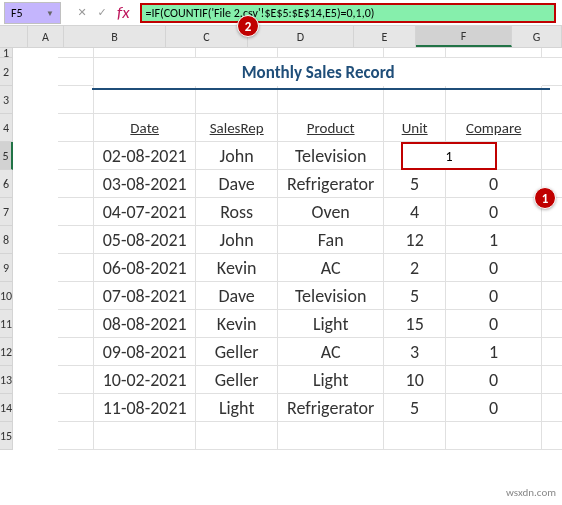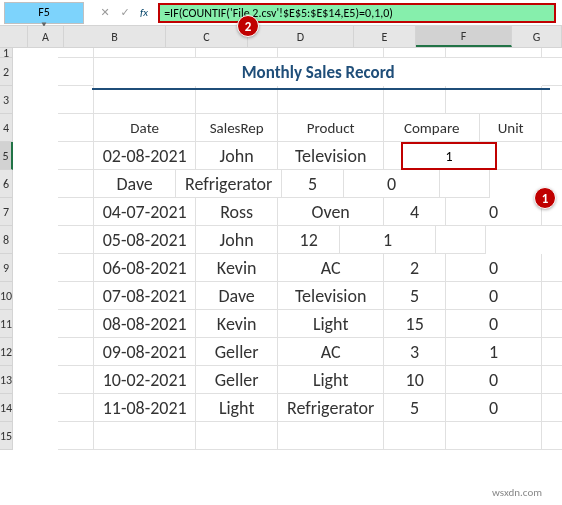--- a/index.html
+++ b/index.html
@@ -1,23 +1,23 @@
 <!DOCTYPE html>
 <html><head>
   <meta charset="utf-8">
   <style>
     * { box-sizing: border-box; margin: 0; padding: 0; }
     body { font-family: Calibri, Arial, sans-serif; font-size: 14px; background: #fff; width: 562px; height: 505px; overflow: hidden; position: relative; }
     
     .formula-bar { display: flex; align-items: center; height: 26px; border-bottom: 1px solid #d4d4d4; background: #fff; }
-    .name-box { width: 80px; height: 22px; border: 1px solid #c0c0c0; margin: 2px 4px; padding: 2px 6px; font-size: 12px; display: flex; align-items: center; justify-content: space-between; background: #7dd3fc; flex-direction: column; }
+    .name-box { width: 57px; height: 22px; border: 1px solid #c0c0c0; margin: 2px 4px; padding: 2px 6px; font-size: 12px; display: flex; align-items: center; justify-content: space-between; background: #c4b5fd; }
     .name-box-arrow { font-size: 8px; color: #666; }
     .fx-controls { display: flex; align-items: center; gap: 2px; padding: 0 8px; }
     .fx-btn { width: 18px; height: 18px; display: flex; align-items: center; justify-content: center; font-size: 11px; color: #999; }
-    .fx-label { font-style: italic; font-size: 11px; color: #0c4a6e; margin-left: 4px; }
+    .fx-label { font-style: italic; font-size: 17px; color: #be185d; margin-left: 4px; }
     .formula-input { flex: 1; height: 20px; border: 2px solid #c00000; margin: 2px 6px 2px 2px; padding: 1px 4px; font-size: 12px; display: flex; align-items: center; background: #86efac; }
     
     .grid-area { position: relative; }
     .col-headers { display: flex; height: 22px; background: #e6e6e6; border-bottom: 1px solid #d4d4d4; }
     .corner { width: 28px; border-right: 1px solid #d4d4d4; background: #e6e6e6; }
     .col-header { text-align: center; font-size: 12px; color: #333; border-right: 1px solid #d4d4d4; display: flex; align-items: center; justify-content: center; background: #e6e6e6; }
     .col-header.selected { background: #d2d2d2; border-bottom: 2px solid #217346; }
     
     .grid-body { display: flex; }
     .row-headers { width: 28px; }
@@ -26,28 +26,28 @@
     .row-header.short { height: 10px; }
     
     .cells { flex: 1; position: relative; padding-left: 45px; }
     .row { display: flex; height: 28px; }
     .row.short { height: 10px; }
     .cell { border-right: 1px solid #e0e0e0; border-bottom: 1px solid #e0e0e0; display: flex; align-items: center; justify-content: center; font-size: 14px; padding: 0 4px; overflow: hidden; white-space: nowrap; }
     
     .title-cell { font-size: 17px; font-weight: bold; color: #1f4e79; justify-content: center; }
     .title-underline { position: absolute; top: 30px; left: 34px; width: 458px; height: 2px; background: #1f4e79; }
     
-    .hdr { font-weight: normal; color: #333; font-size: 15px; }
+    .hdr { font-weight: normal; color: #333; font-size: 15px; text-decoration: underline; }
     .data-cell { font-size: 18px; color: #333; }
     
     .selected-cell { border: 2px solid #c00000; background: #fff; position: absolute; display: flex; align-items: center; justify-content: center; font-size: 14px; }
     
     .callout { position: absolute; width: 22px; height: 22px; border-radius: 50%; background: #c00000; color: #fff; font-weight: bold; font-size: 13px; display: flex; align-items: center; justify-content: center; border: 1px solid #fff; box-shadow: 0 1px 3px rgba(0,0,0,0.3); }
     
-    .watermark { position: absolute; bottom: 6px; right: 20px; font-size: 11px; color: #888; z-index: 10; }
+    .watermark { position: absolute; bottom: 6px; right: 6px; font-size: 11px; color: #888; z-index: 10; }
     
     .cA { width: 36px; } .cB { width: 102px; } .cC { width: 82px; }
     .cD { width: 106px; } .cE { width: 62px; } .cF { width: 96px; } .cG { width: 50px; }
   </style>
 </head>
 <body>
 
 <div class="formula-bar">
   <div class="name-box">
     <span>F5</span>
@@ -117,56 +117,58 @@
         <div class="cell cD"></div>
         <div class="cell cE"></div>
         <div class="cell cF"></div>
         <div class="cell cG"></div>
       </div>
       <div class="row">
         <div class="cell cA"></div>
         <div class="cell cB hdr">Date</div>
         <div class="cell cC hdr">SalesRep</div>
         <div class="cell cD hdr">Product</div>
+        <div class="cell cE hdr">Unit</div>
         <div class="cell cF hdr">Compare</div>
-        <div class="cell cE hdr">Unit</div>
         <div class="cell cG"></div>
       </div>
 
       <div id="data-rows">
           <div class="row">
             <div class="cell cA"></div>
             <div class="cell cB data-cell">02-08-2021</div>
             <div class="cell cC data-cell">John</div>
             <div class="cell cD data-cell">Television</div>
             <div class="cell cE data-cell">3</div>
             <div class="cell cF data-cell"></div>
             <div class="cell cG"></div>
           </div>
           <div class="row">
             <div class="cell cA"></div>
+            <div class="cell cB data-cell">03-08-2021</div>
             <div class="cell cC data-cell">Dave</div>
             <div class="cell cD data-cell">Refrigerator</div>
             <div class="cell cE data-cell">5</div>
             <div class="cell cF data-cell">0</div>
             <div class="cell cG"></div>
           </div>
           <div class="row">
             <div class="cell cA"></div>
             <div class="cell cB data-cell">04-07-2021</div>
             <div class="cell cC data-cell">Ross</div>
             <div class="cell cD data-cell">Oven</div>
             <div class="cell cE data-cell">4</div>
             <div class="cell cF data-cell">0</div>
             <div class="cell cG"></div>
           </div>
           <div class="row">
             <div class="cell cA"></div>
             <div class="cell cB data-cell">05-08-2021</div>
             <div class="cell cC data-cell">John</div>
+            <div class="cell cD data-cell">Fan</div>
             <div class="cell cE data-cell">12</div>
             <div class="cell cF data-cell">1</div>
             <div class="cell cG"></div>
           </div>
           <div class="row">
             <div class="cell cA"></div>
             <div class="cell cB data-cell">06-08-2021</div>
             <div class="cell cC data-cell">Kevin</div>
             <div class="cell cD data-cell">AC</div>
             <div class="cell cE data-cell">2</div>

